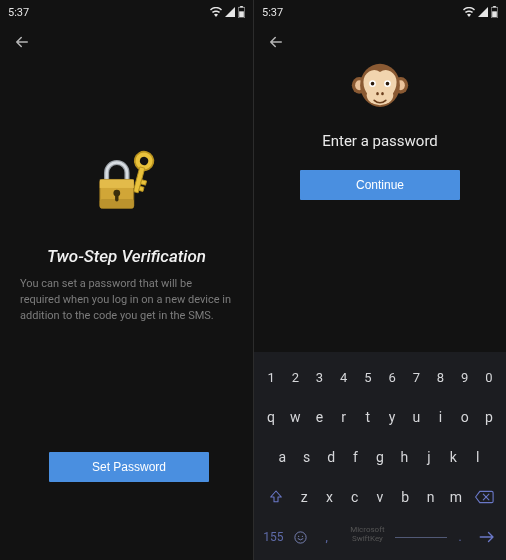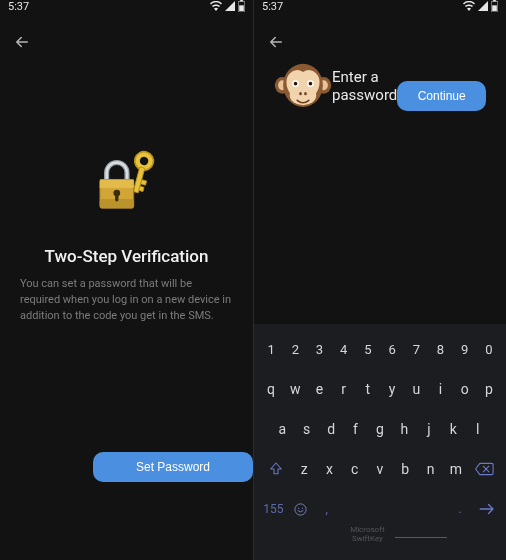--- a/index.html
+++ b/index.html
@@ -18,21 +18,21 @@
     position: relative;
     display: flex;
     flex-direction: column;
     overflow: hidden;
   }
   .screen + .screen { border-left: 1px solid #2c2c2c; }
 
   .status-bar {
     height: 24px;
     display: flex;
-    align-items: flex-start;
+    align-items: center;
     padding: 0 8px;
     color: #e6e6e6;
     font-size: 11px;
   }
   .status-bar .spacer { flex: 1; }
   .status-bar .icons { display: flex; align-items: center; gap: 3px; }
 
   .topbar {
     height: 36px;
     display: flex;
@@ -43,41 +43,42 @@
 
   
   .s1-content {
     flex: 1;
     display: flex;
     flex-direction: column;
     align-items: center;
     padding: 0 20px;
   }
   .lock-art { margin-top: 90px; margin-bottom: 28px; }
-  .s1-title { color: #f1f1f1; font-size: 17px; font-weight: 500; margin-bottom: 10px; }
+  .s1-title { color: #f1f1f1; font-size: 17px; font-weight: 500; margin-bottom: 10px; font-style: italic; }
   .s1-desc { color: #7c7c7c; font-size: 11px; line-height: 1.45; }
 
   .primary-btn {
     cursor: pointer;
     color: #fff;
     font-size: 12px;
     font-weight: 500;
     border: none;
-    border-radius: 10px;
+    border-radius: 1px;
     width: 160px;
     height: 30px;
     display: flex;
     align-items: center;
     justify-content: center;
   }
-  .s1-btn-wrap { position: absolute; bottom: 78px; left: 5px; right: 0; display:flex; justify-content:flex-end; }
+  .s1-btn-wrap { position: absolute; bottom: 78px; left: 5px; right: 0; display:flex; justify-content:center; }
 
   
   .s2-content {
     display: flex;
+    flex-direction: column;
     align-items: center;
     padding: 0 20px;
   }
   .monkey { margin-top: 0; margin-bottom: 14px; }
   .s2-title { color: #eaeaea; font-size: 15px; font-weight: 400; margin-bottom: 20px; }
 
   .input-wrap { width: 162px; position: relative; margin-bottom: 22px; }
   .pwd-input {
     width: 100%;
     background: transparent;
@@ -110,21 +111,21 @@
     border-radius: 4px;
     cursor: pointer;
   }
   .krow .key + .key { margin-left: 2px; }
   .krow.num .key { font-size: 13px; }
   .row3 { padding: 0 14px; }
   .row4 .wide { flex: 1.4; }
   .row4 .key-shift, .row4 .key-back { color: #6a78c8; }
   .row5 { display:flex; padding: 0 3px; }
   .row5 .key { font-size: 12px; }
-  .row5 .space { flex: 4; margin-top: 28px; }
+  .row5 .space { flex: 4; }
   .key.util { color: #5e6aa8; }
   .klabel { font-size: 8px; color:#555; text-align:center; margin-top:-4px; margin-bottom:2px;}
 </style>
 </head>
 <body>
 
 <div class="screen">
   <div class="status-bar">
     <span>5:37</span>
     <span class="spacer"></span>

